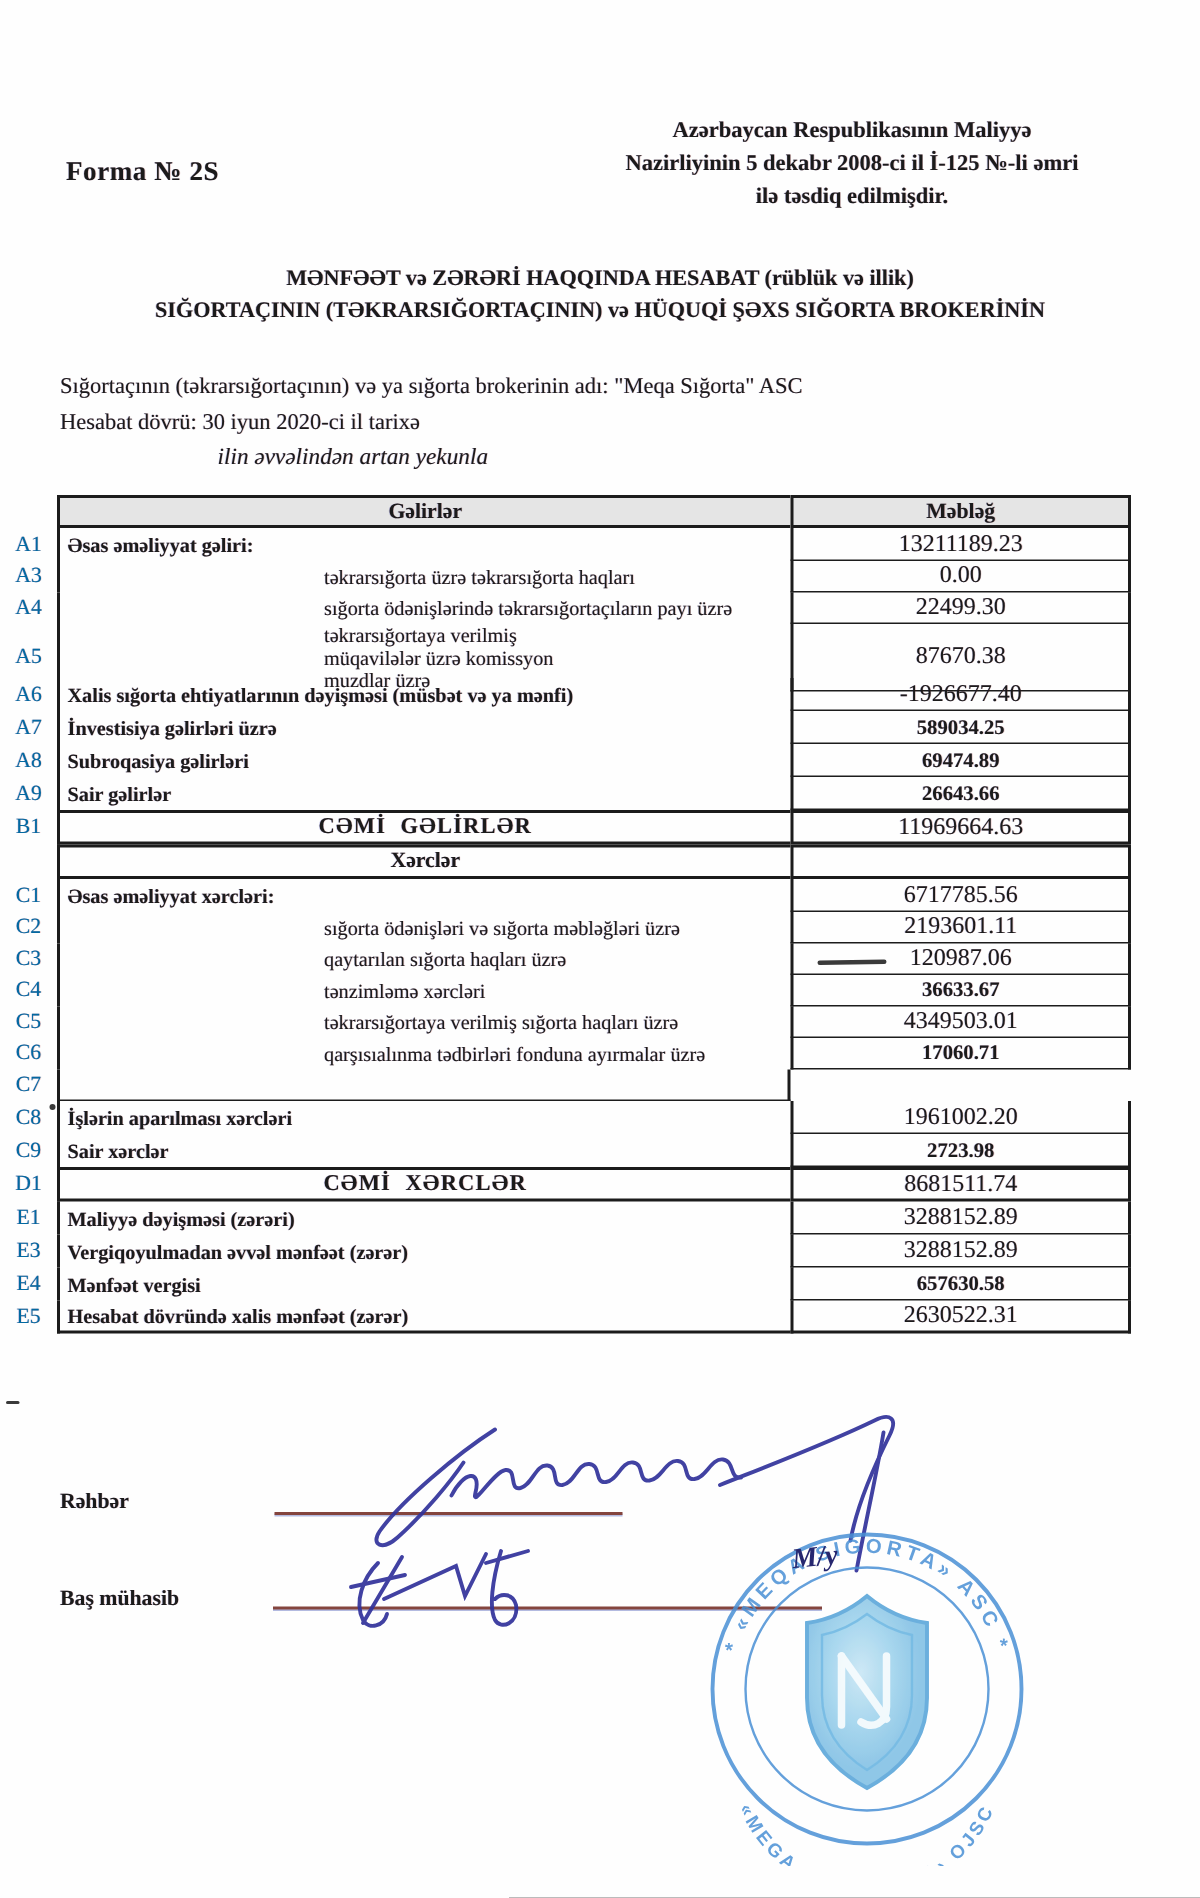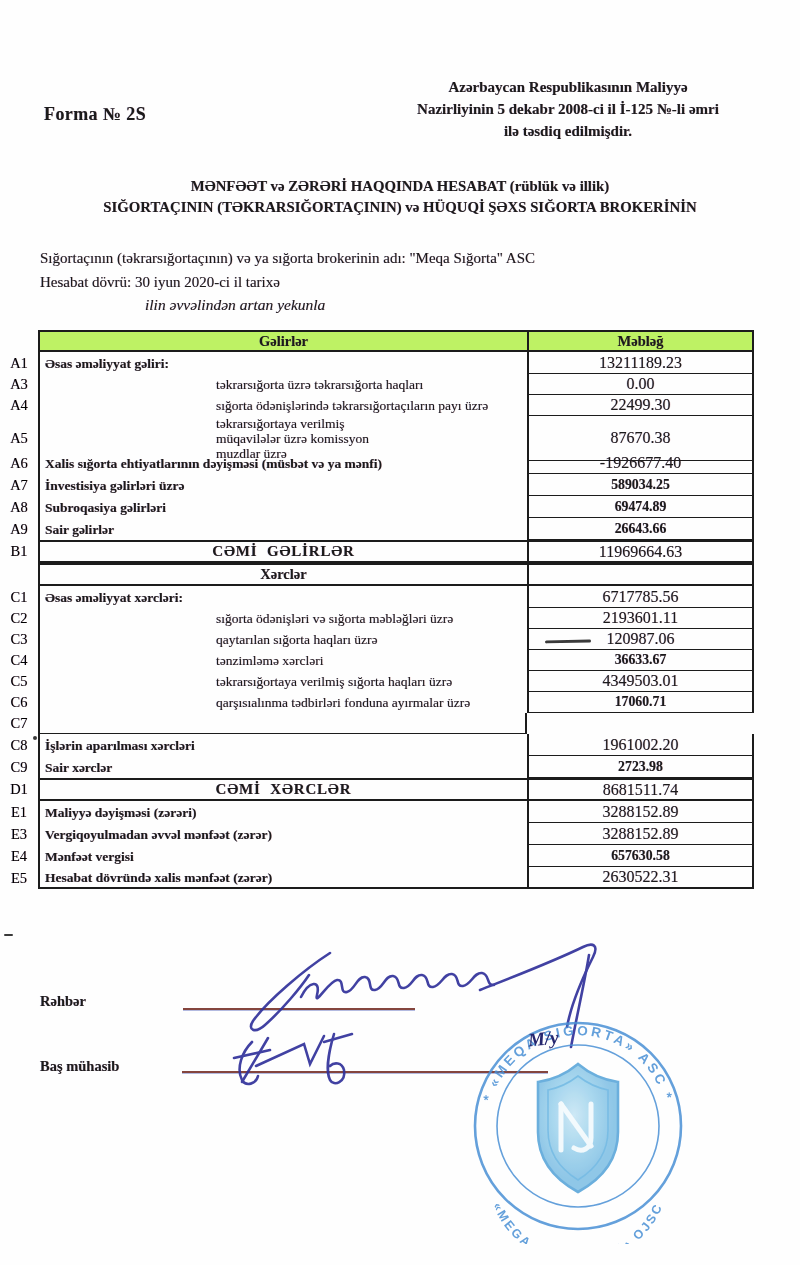--- a/index.html
+++ b/index.html
@@ -15,29 +15,29 @@
     font-weight:bold;font-size:15px;line-height:22px;}
   .doc-title{position:absolute;left:40px;top:176px;width:720px;text-align:center;
     font-weight:bold;font-size:14.8px;line-height:21px;}
   .info-line1{position:absolute;left:40px;top:250px;font-size:15px;}
   .info-line2{position:absolute;left:40px;top:274px;font-size:15px;}
   .info-line3{position:absolute;left:145px;top:296px;font-size:15.5px;font-style:italic;}
 
   .tbl{position:absolute;left:0;top:330px;width:754px;}
   .trow{display:grid;grid-template-columns:38px 489px 227px;box-sizing:border-box;}
   .trow>div{box-sizing:border-box;}
-  .trow .code{display:flex;align-items:center;justify-content:center;font-size:14.5px;color:#000000;}
+  .trow .code{display:flex;align-items:center;justify-content:center;font-size:14.5px;color:#0369a1;}
   .trow .label{border-left:2px solid #1c1c1c;display:flex;align-items:center;
     padding-left:5px;font-size:13.5px;line-height:15px;}
   .trow .value{border-left:2px solid #1c1c1c;border-right:2px solid #1c1c1c;
     border-bottom:1px solid #1c1c1c;display:flex;align-items:center;justify-content:center;
     font-size:16px;}
   .trow.head{height:22px;}
   .trow.head .label,.trow.head .value{border-top:2px solid #1c1c1c;border-bottom:2px solid #1c1c1c;
-    background:#bef264;justify-content:center;padding-left:0;font-weight:bold;font-size:14.5px;}
+    background:#e5e5e5;justify-content:center;padding-left:0;font-weight:bold;font-size:14.5px;}
   .trow.main{height:22px;}
   .trow.main .label{font-weight:bold;}
   .trow.sub{height:21px;}
   .trow.sub .label{padding-left:176px;}
   .trow.sub2{height:36px;}
   .trow.sub2 .label{padding-left:176px;padding-right:120px;line-height:15px;}
   .trow.total{height:23px;}
   .trow.total .label{justify-content:center;padding-left:0;font-weight:bold;font-size:15px;
     letter-spacing:.8px;word-spacing:5px;border-top:2px solid #1c1c1c;border-bottom:2px solid #1c1c1c;}
   .trow.total .value{border-top:2px solid #1c1c1c;border-bottom:2px solid #1c1c1c;}

